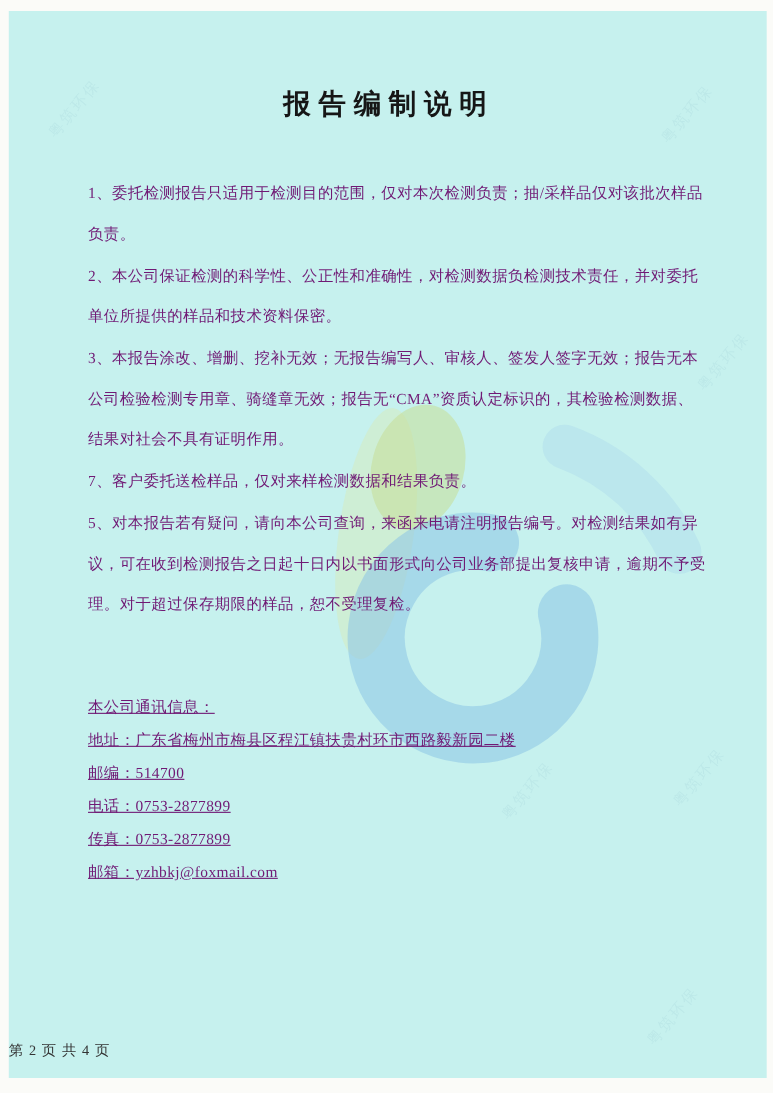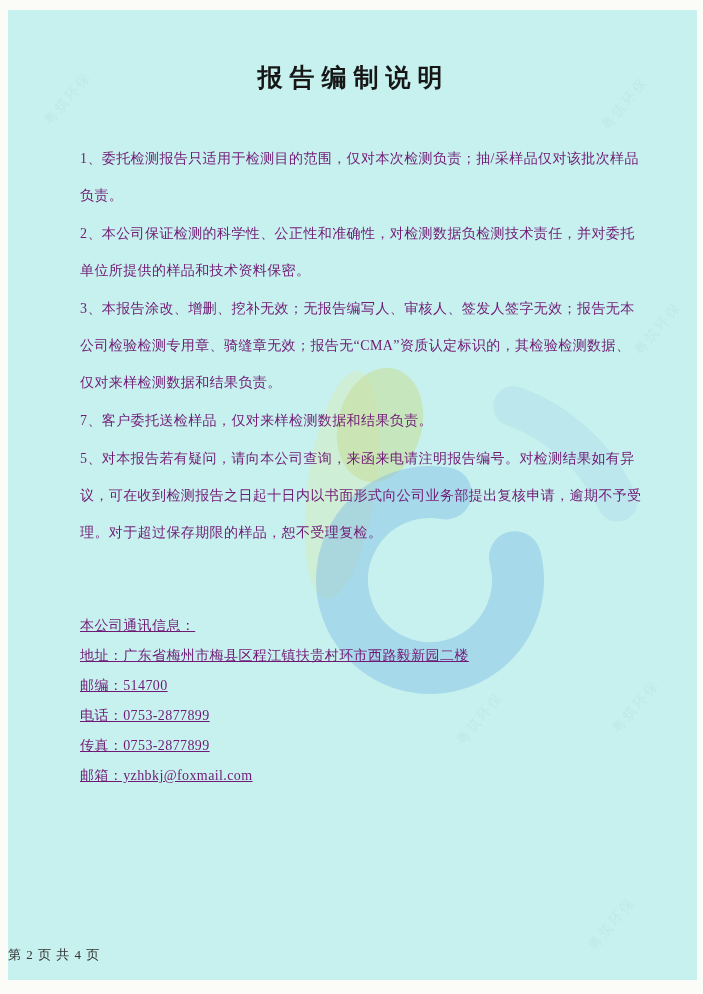--- a/index.html
+++ b/index.html
@@ -16,21 +16,21 @@
   
   .logo{position:absolute;left:292px;top:340px;z-index:1;pointer-events:none;}
   .faint-mark{
     position:absolute;z-index:1;color:#6fa2b8;opacity:0.10;
     font-size:14px;letter-spacing:2px;transform:rotate(-50deg);
     pointer-events:none;white-space:nowrap;
   }
   
   .content{position:relative;z-index:2;padding:0 70px 0 72px;}
   .doc-title{
-    margin:0;padding-top:52px;text-align:center;
+    margin:0;padding-top:70px;text-align:center;
     font-family:"Liberation Sans", sans-serif;
     font-size:25px;line-height:1.2;font-weight:bold;
     letter-spacing:7px;color:#161616;
   }
   .paragraphs{margin-top:48px;}
   .para{margin:0 0 1px 0;}
   .line{
     height:37px;line-height:37px;font-size:14px;letter-spacing:0.4px;
     color:#701a75;white-space:nowrap;
   }
@@ -73,21 +73,21 @@
         <div class="line">1、委托检测报告只适用于检测目的范围，仅对本次检测负责；抽/采样品仅对该批次样品</div>
         <div class="line">负责。</div>
       </div>
       <div class="para">
         <div class="line">2、本公司保证检测的科学性、公正性和准确性，对检测数据负检测技术责任，并对委托</div>
         <div class="line">单位所提供的样品和技术资料保密。</div>
       </div>
       <div class="para">
         <div class="line">3、本报告涂改、增删、挖补无效；无报告编写人、审核人、签发人签字无效；报告无本</div>
         <div class="line">公司检验检测专用章、骑缝章无效；报告无“CMA”资质认定标识的，其检验检测数据、</div>
-        <div class="line">仅对来样检测数据和结果负责。</div>
+        <div class="line">结果对社会不具有证明作用。</div>
       </div>
       <div class="para">
         <div class="line">7、客户委托送检样品，仅对来样检测数据和结果负责。</div>
       </div>
       <div class="para">
         <div class="line">5、对本报告若有疑问，请向本公司查询，来函来电请注明报告编号。对检测结果如有异</div>
         <div class="line">议，可在收到检测报告之日起十日内以书面形式向公司业务部提出复核申请，逾期不予受</div>
         <div class="line">理。对于超过保存期限的样品，恕不受理复检。</div>
       </div>
     </div>

